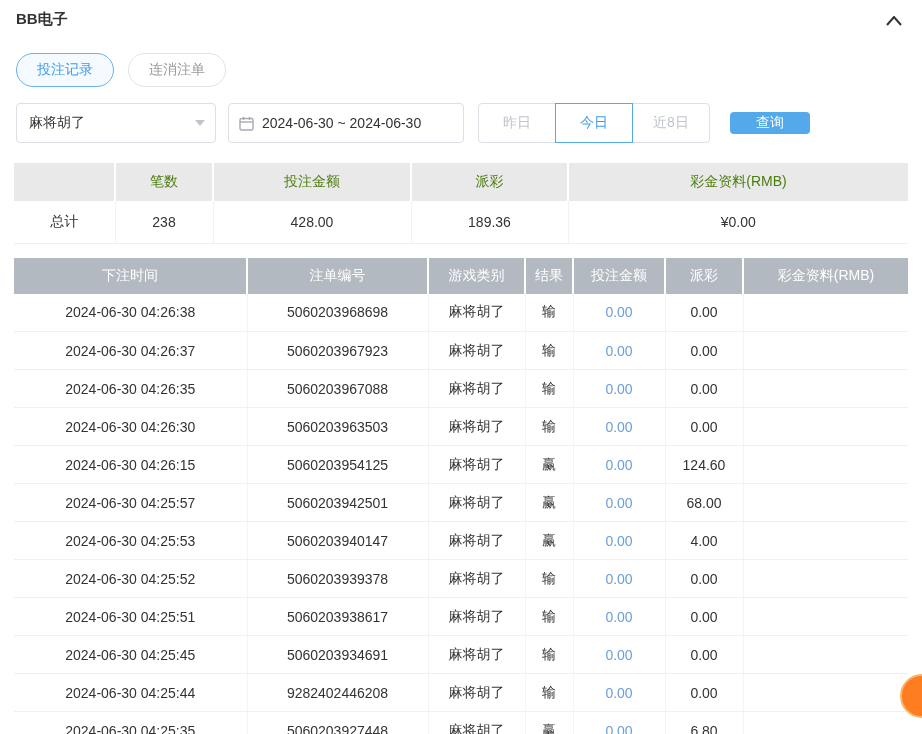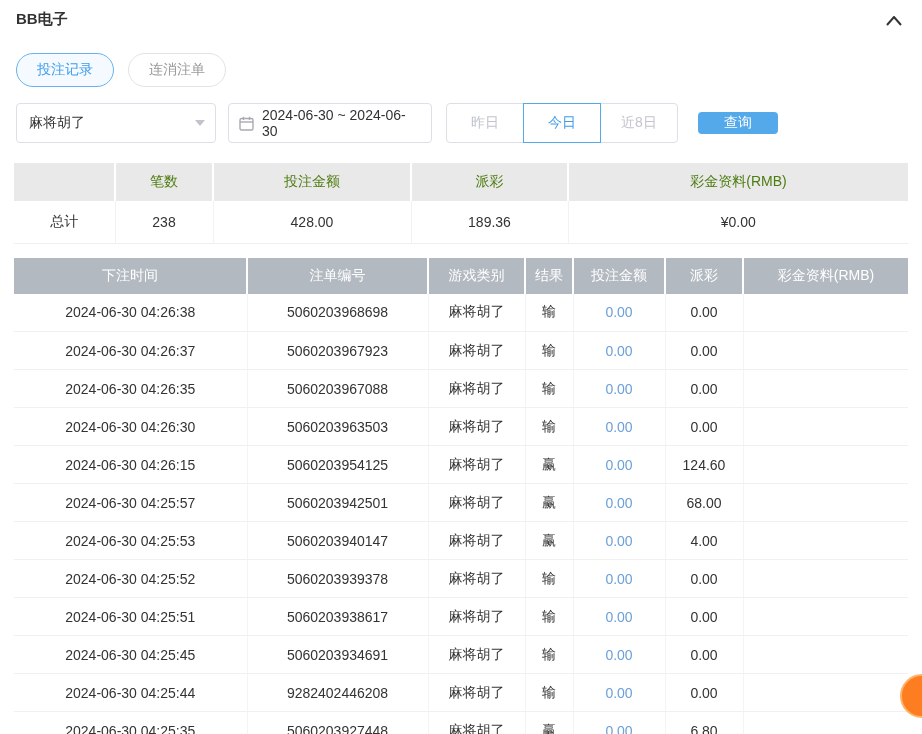--- a/index.html
+++ b/index.html
@@ -17,21 +17,21 @@
   .tab { height:34px; padding:0 20px; border-radius:17px; font-size:14px; background:#fff;
     border:1px solid #e3e3e3; color:#999; cursor:pointer; }
   .tab.active { border:1px solid #6ab2ee; color:#3f9ceb; background:#f4faff; }
 
   
   .filters { display:flex; align-items:center; margin:16px 0 0 2px; }
   .select-box { position:relative; width:200px; height:40px; border:1px solid #dcdfe6; border-radius:4px;
     display:flex; align-items:center; padding:0 28px 0 12px; font-size:14px; cursor:pointer; background:#fff; }
   .select-caret { position:absolute; right:10px; top:16px; width:0; height:0;
     border-left:5px solid transparent; border-right:5px solid transparent; border-top:6px solid #c0c4cc; }
-  .date-box { display:flex; align-items:center; gap:8px; width:204px; height:40px; border:1px solid #dcdfe6;
+  .date-box { display:flex; align-items:center; gap:8px; width:236px; height:40px; border:1px solid #dcdfe6;
     border-radius:4px; padding:0 10px; font-size:14px; margin-left:12px; cursor:pointer; background:#fff; }
   .cal-icon { color:#a8abb2; display:flex; }
   .seg-group { display:flex; margin-left:14px; }
   .seg { width:78px; height:40px; background:#fff; border:1px solid #dcdfe6; font-size:14px;
     color:#c0c4cc; cursor:pointer; margin-left:-1px; }
   .seg:first-child { margin-left:0; border-radius:4px 0 0 4px; }
   .seg:last-child { border-radius:0 4px 4px 0; }
   .seg.active { border:1px solid #54a9ea; color:#3f9ceb; position:relative; z-index:2; }
   .search-btn { width:80px; height:22px; margin-left:20px; background:#54a9ea; color:#fff; border:none;
     border-radius:4px; font-size:14px; cursor:pointer; }

